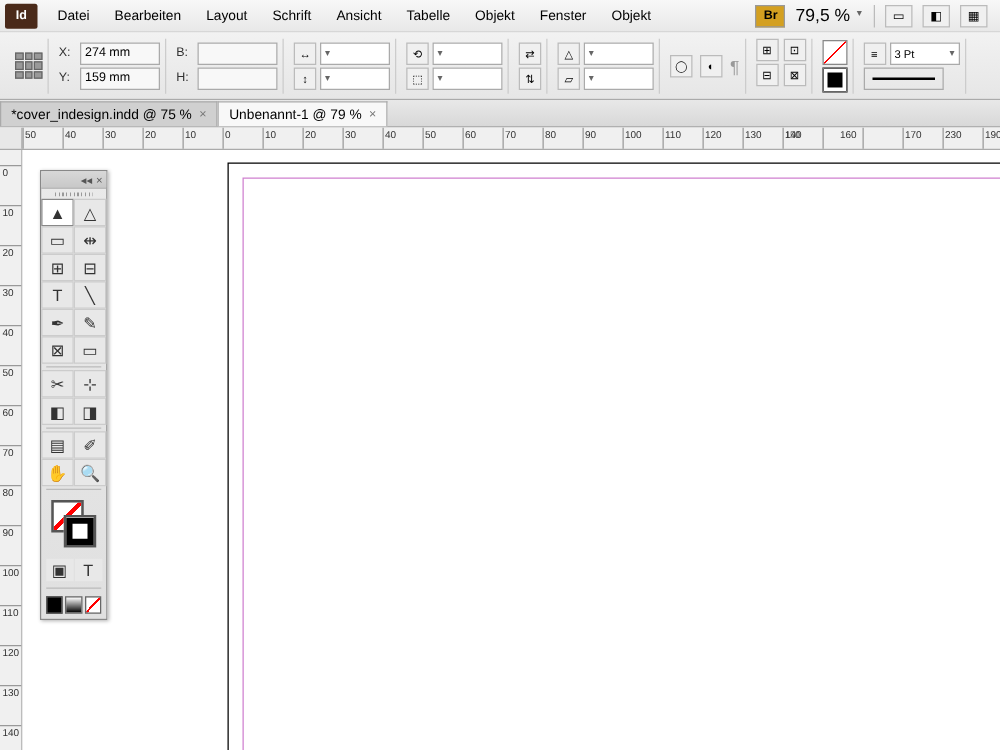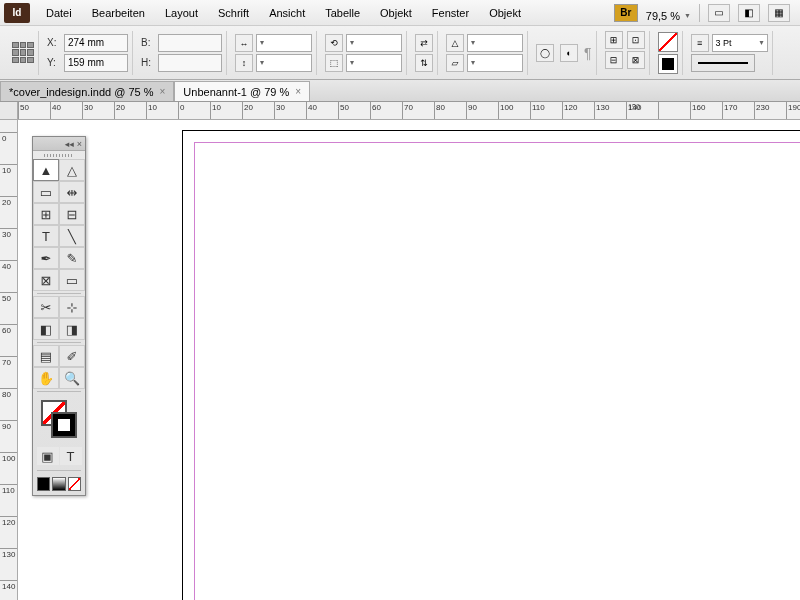--- a/index.html
+++ b/index.html
@@ -1,23 +1,23 @@
 <!DOCTYPE html>
 <html><head>
 <meta charset="utf-8">
 <style>
 * { margin: 0; padding: 0; box-sizing: border-box; font-family: Arial, sans-serif; }
 body { background: #fff; overflow: hidden; width: 800px; height: 600px; }
 
 .menubar { height: 26px; background: linear-gradient(#f8f8f8, #e8e8e8); border-bottom: 1px solid #ccc; display: flex; align-items: center; padding-left: 4px; font-size: 11px; }
 .app-icon { width: 26px; height: 20px; background: #4a2a1a; color: #fff; display: flex; align-items: center; justify-content: center; font-weight: bold; font-size: 10px; margin-right: 6px; border-radius: 2px; }
 .menu-item { padding: 4px 10px; cursor: pointer; }
-.menu-right { margin-left: auto; display: flex; align-items: flex-end; gap: 8px; padding-right: 10px; }
+.menu-right { margin-left: auto; display: flex; align-items: flex-start; gap: 8px; padding-right: 10px; }
 .br-btn { width: 24px; height: 18px; background: #d4a020; border: 1px solid #999; display: flex; align-items: center; justify-content: center; font-size: 10px; font-weight: bold; }
-.zoom-display { font-size: 11px; display: flex; align-items: center; gap: 4px; }
+.zoom-display { font-size: 14px; display: flex; align-items: center; gap: 4px; }
 .zoom-display::after { content: "▼"; font-size: 7px; color: #666; }
 .mode-icon { width: 22px; height: 18px; border: 1px solid #bbb; background: #f0f0f0; display: flex; align-items: center; justify-content: center; font-size: 10px; }
 
 .control-panel { height: 54px; background: linear-gradient(#f2f2f2, #e6e6e6); border-bottom: 1px solid #aaa; display: flex; align-items: center; padding: 4px 8px; gap: 4px; font-size: 10px; }
 .cp-group { display: flex; flex-direction: column; gap: 2px; padding: 0 4px; border-right: 1px solid #ccc; height: 44px; justify-content: center; }
 .cp-row { display: flex; align-items: center; gap: 3px; }
 .cp-label { font-size: 10px; color: #333; width: 14px; }
 .cp-input { width: 64px; height: 18px; border: 1px solid #aaa; background: #f8f8f8; font-size: 10px; padding-left: 3px; }
 .cp-icon { width: 18px; height: 18px; border: 1px solid #bbb; background: #f0f0f0; display: flex; align-items: center; justify-content: center; font-size: 9px; }
 .cp-spinner { width: 56px; height: 18px; border: 1px solid #aaa; background: #fff; display: flex; align-items: center; justify-content: space-between; padding: 0 3px; font-size: 9px; }
@@ -239,21 +239,21 @@
     <div class="tick-label" style="left: 532px;">110</div>
     <div class="tick" style="left: 562px;"></div>
     <div class="tick-label" style="left: 564px;">120</div>
     <div class="tick" style="left: 594px;"></div>
     <div class="tick-label" style="left: 596px;">130</div>
     <div class="tick" style="left: 626px;"></div>
     <div class="tick-label" style="left: 628px;">140</div>
     <div class="tick" style="left: 658px;"></div>
     <div class="tick-label" style="left: 628px; font-family: Liberation Serif, serif;">150</div>
     <div class="tick" style="left: 690px;"></div>
-    <div class="tick-label" style="left: 692px;">160</div>
+    <div class="tick-label" style="left: 672px;">160</div>
     <div class="tick" style="left: 722px;"></div>
     <div class="tick-label" style="left: 724px;">170</div>
     <div class="tick" style="left: 754px;"></div>
     <div class="tick-label" style="left: 756px;">230</div>
     <div class="tick" style="left: 786px;"></div>
     <div class="tick-label" style="left: 788px;">190</div>
   </div>
 
 <div class="workspace">
   <div class="ruler-v" id="ruler-v">

